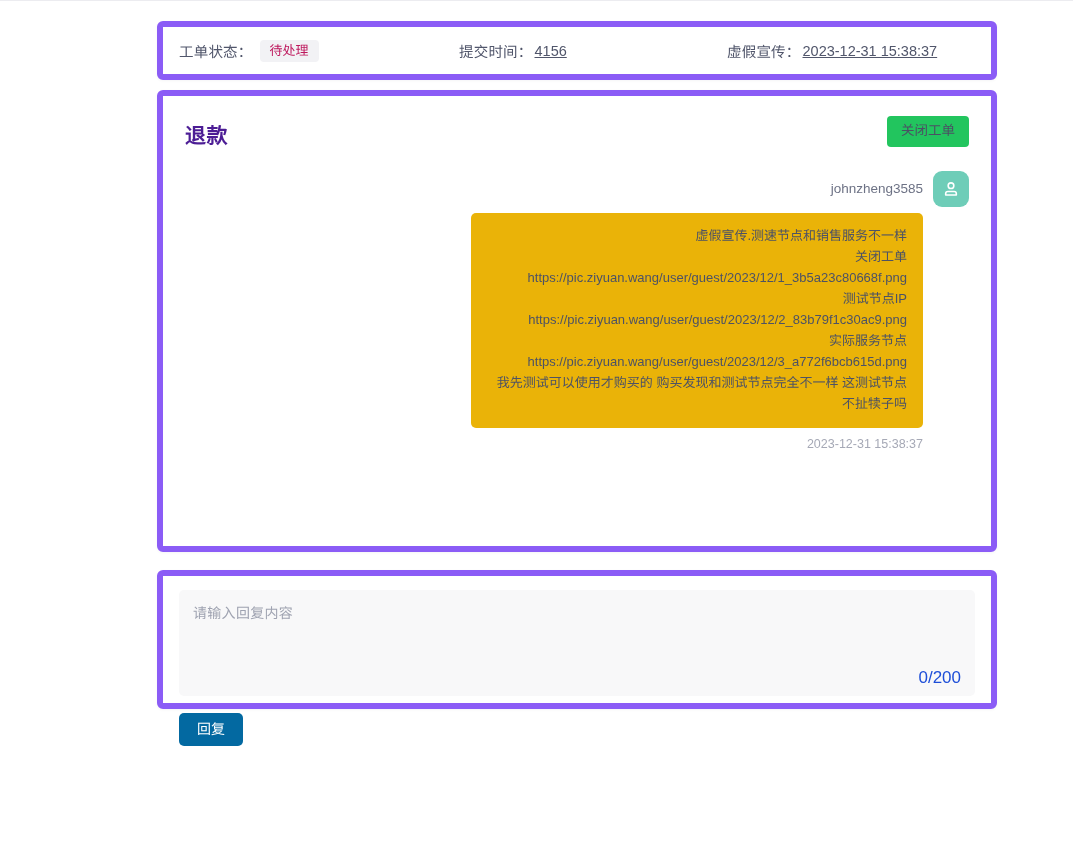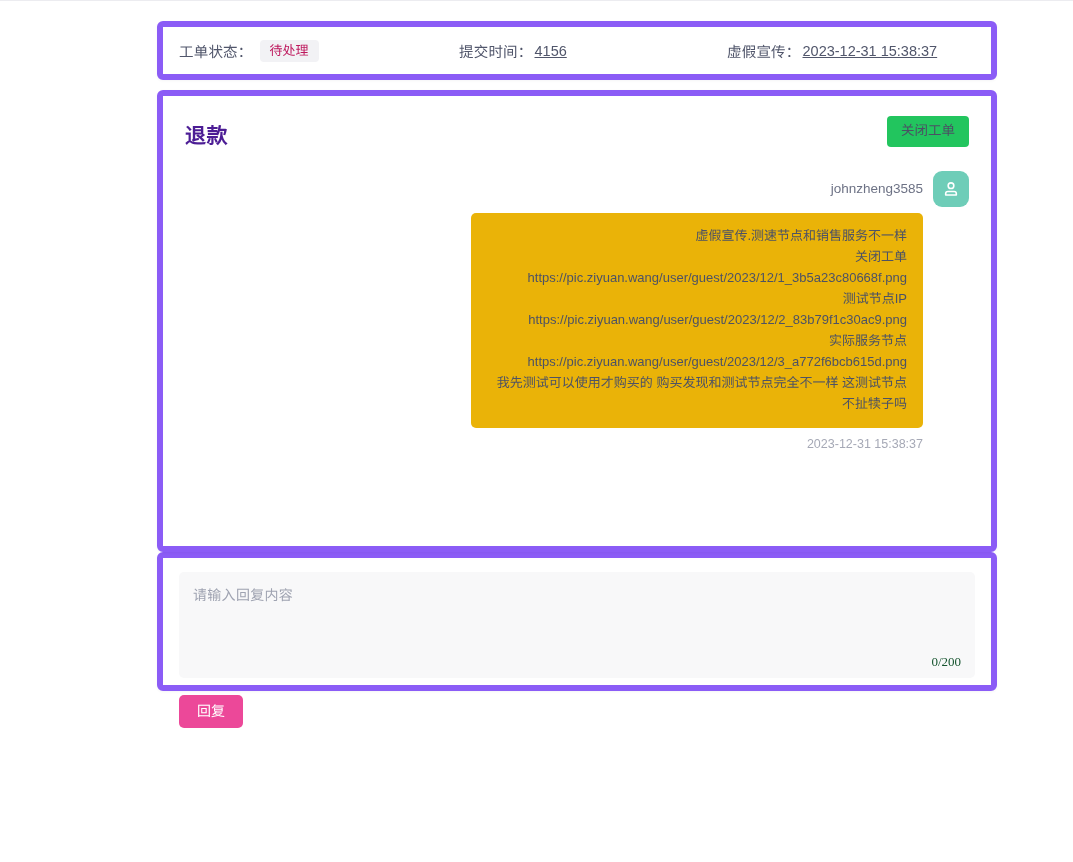--- a/index.html
+++ b/index.html
@@ -153,47 +153,47 @@
   .bubble .line { display: block; }
   .msg-time {
     margin-top: 9px;
     padding-right: 46px;
     font-size: 12.5px;
     color: #a6a9b6;
   }
 
   
   .reply-card {
+    margin-top: 18px;
     height: 139px;
     padding: 14px 16px 0 16px;
   }
   .textarea-wrap {
     position: relative;
     background: #f8f8f9;
     border-radius: 5px;
     height: 106px;
     padding: 12px 14px;
     box-sizing: border-box;
   }
   .ta-placeholder {
     font-size: 14px;
     color: #9fa3b1;
     letter-spacing: .3px;
   }
   .counter {
     position: absolute;
     right: 14px;
     bottom: 8px;
-    font-size: 13px;
-    color: #14532d;
-    font-family: Liberation Serif, serif;
+    font-size: 17px;
+    color: #1d4ed8;
   }
   .reply-btn {
     margin-top: 17px;
-    background: #ec4899;
+    background: #0369a1;
     color: #ffffff;
     border: none;
     border-radius: 5px;
     padding: 9px 18px 10px;
     font-size: 14px;
     font-family: inherit;
     line-height: 1;
     cursor: pointer;
   }
 </style>

